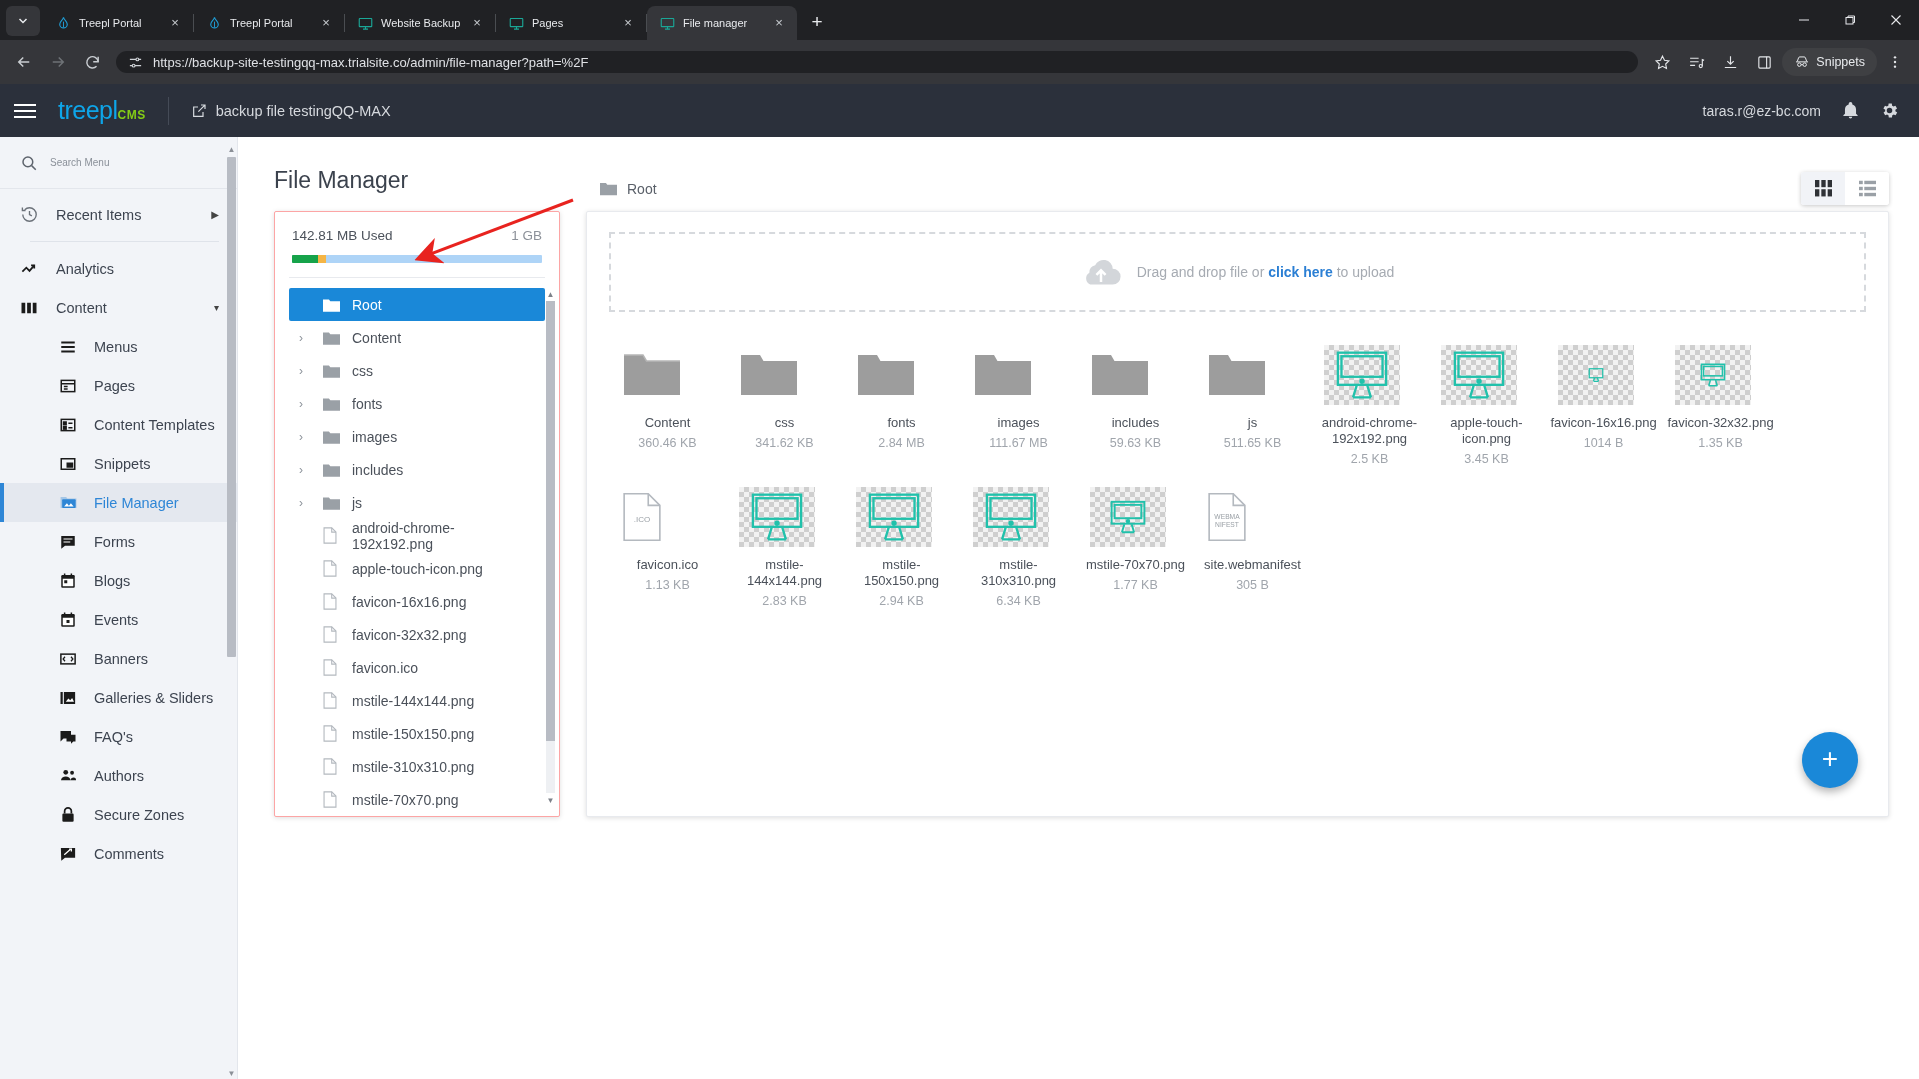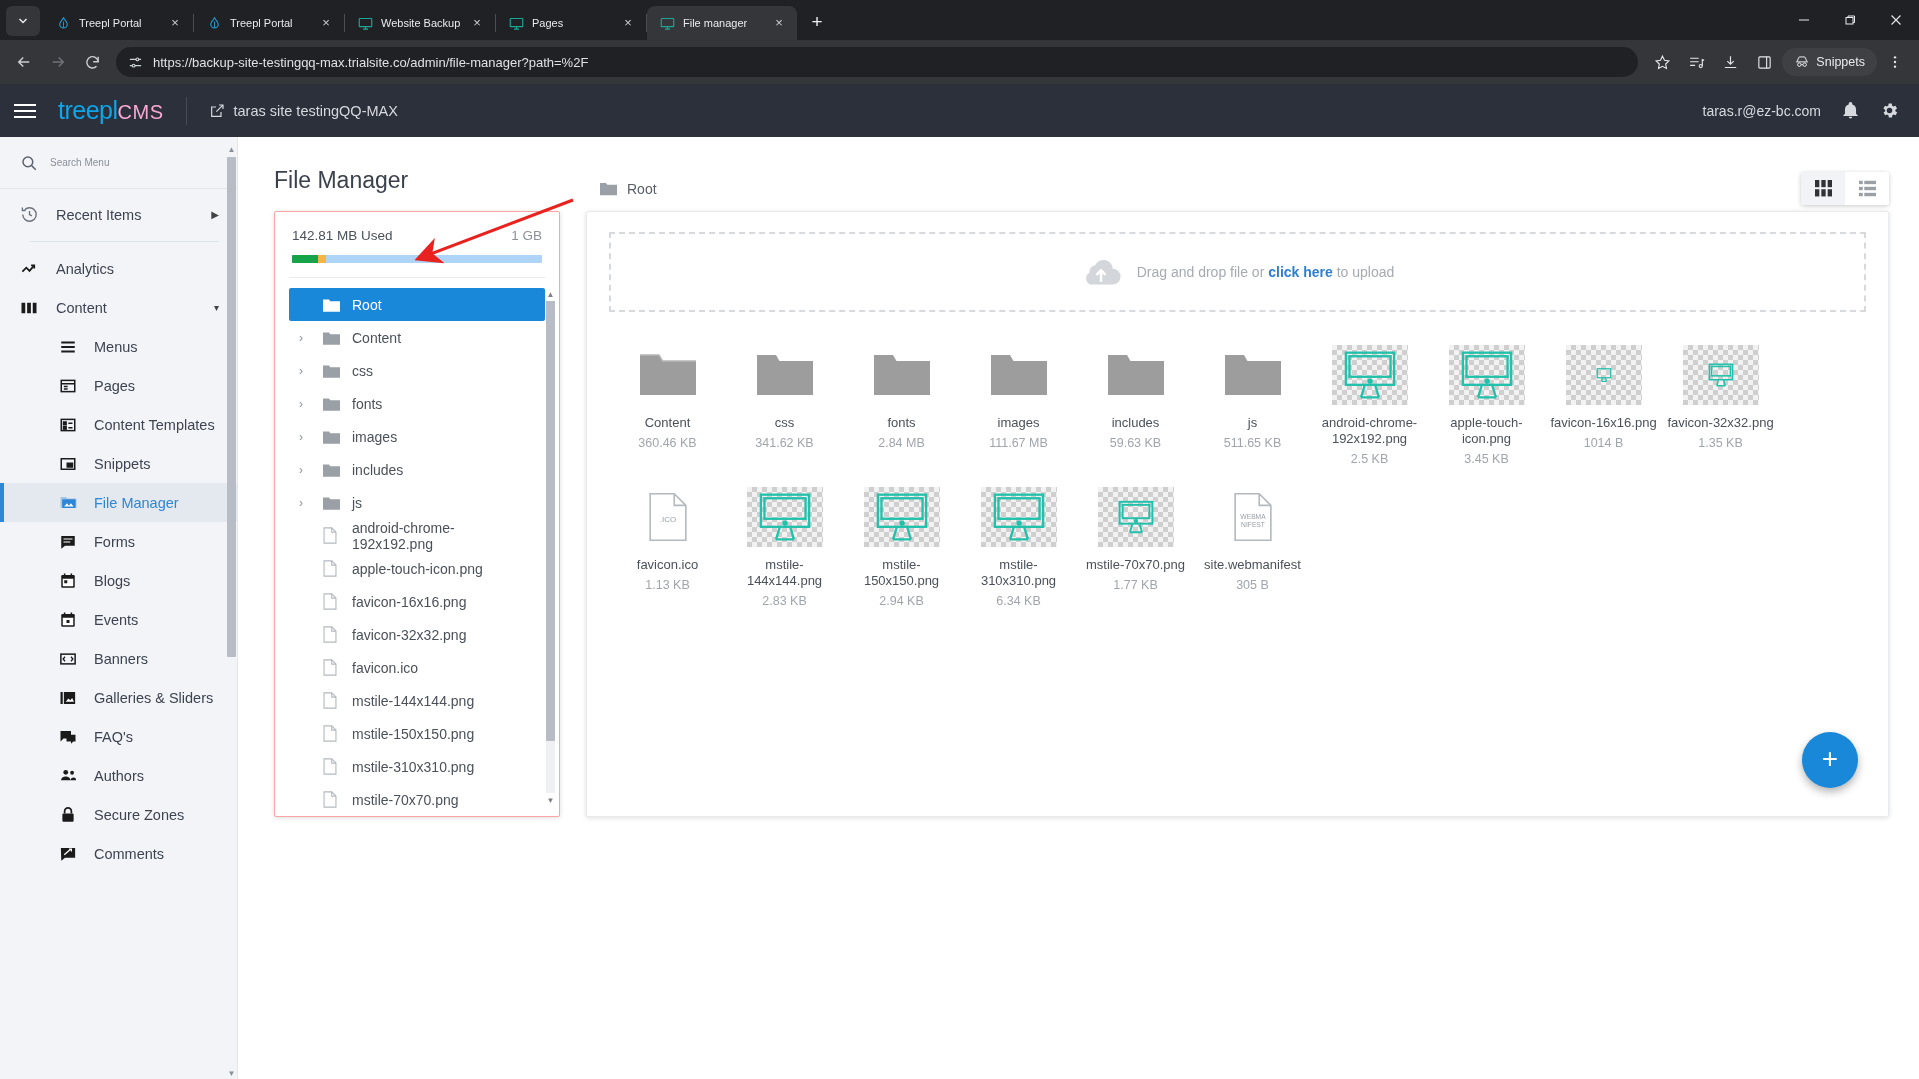--- a/index.html
+++ b/index.html
@@ -49,42 +49,42 @@
   .omnibar {
     height: 44px; background: #35363a; display: flex; align-items: center;
     padding: 0 8px; gap: 2px; flex: 0 0 44px;
   }
   .nav-ic {
     width: 32px; height: 32px; border-radius: 50%; display: flex;
     align-items: center; justify-content: center; color: #c9cdd1; cursor: pointer;
   }
   .nav-ic.disabled { color: #6e7276; }
   .urlbox {
-    flex: 1; height: 30px; background: #202124; border-radius: 16px;
+    flex: 1; height: 22px; background: #202124; border-radius: 16px;
     display: flex; align-items: center; padding: 0 12px; gap: 10px; margin: 8px 6px;
     cursor: text;
   }
   .urltext { color: #dfe1e5; font-size: 13px; white-space: nowrap; overflow: hidden; }
   .omni-right { display: flex; align-items: center; gap: 2px; }
   .incognito-pill {
     display: flex; align-items: center; gap: 6px; background: #3f4043;
     border-radius: 16px; height: 28px; padding: 0 12px; color: #e8eaed; font-size: 12.5px;
     cursor: pointer;
   }
 
   
   .app-header {
     height: 53px; background: #2b303b; display: flex; align-items: center;
     padding: 0 20px 0 14px; flex: 0 0 53px;
   }
   .hamburger { width: 30px; height: 30px; display:flex; flex-direction:column; justify-content:center; gap:4px; cursor:pointer; margin-right: 14px;}
   .hamburger i { display:block; height: 2px; background:#fff; width: 22px; }
   .logo { display: flex; align-items: baseline; }
   .logo-main { color:#0ea5e9; font-size: 25px; letter-spacing:-0.5px; font-weight: 400;}
-  .logo-cms { color:#f9a8d4; font-size: 20px; font-weight: 400; letter-spacing: 0.5px;}
+  .logo-cms { color:#84cc16; font-size: 12px; font-weight: 700; letter-spacing: 0.5px;}
   .hdr-div { width:1px; height: 28px; background:#454b57; margin: 0 22px; }
   .site-link { display:flex; align-items:center; gap:9px; color:#d6d9de; font-size: 14.5px; cursor:pointer;}
   .hdr-right { margin-left:auto; display:flex; align-items:center; gap: 20px; }
   .hdr-email { color:#d6d9de; font-size: 14px; }
   .hdr-ic { color:#d6d9de; cursor:pointer; display:flex; }
 
   
   .app-body { flex: 1; display: flex; min-height: 0; background:#fff; }
 
   
@@ -175,21 +175,21 @@
     border: 2px dashed #d6d9dd; height: 80px; display:flex; align-items:center;
     justify-content:center; gap: 16px; margin-bottom: 26px;
   }
   .dz-text { font-size: 14px; color:#a6abb2; }
   .dz-text a { color:#2b7fd4; text-decoration:none; font-weight:600; cursor:pointer;}
   .grid { display:flex; flex-wrap: wrap; }
   .gitem {
     width: 117px; display:flex; flex-direction:column; align-items:center;
     padding: 6px 4px 14px 4px; cursor:pointer;
   }
-  .gthumb { width: 92px; height: 62px; display:flex; align-items:center; justify-content:center; }
+  .gthumb { width: 92px; height: 62px; display:flex; align-items:center; justify-content:flex-start; }
   .gname { font-size: 13px; color:#4b515a; text-align:center; line-height: 16px; margin-top: 9px; word-break: break-word; max-width: 108px;}
   .gsize { font-size: 12.5px; color:#a0a5ac; margin-top: 5px; }
   .checker {
     width: 76px; height: 60px;
     background-image:
       linear-gradient(45deg, #cfcfcf 25%, transparent 25%, transparent 75%, #cfcfcf 75%),
       linear-gradient(45deg, #cfcfcf 25%, transparent 25%, transparent 75%, #cfcfcf 75%);
     background-size: 10px 10px;
     background-position: 0 0, 5px 5px;
     background-color:#f2f2f2;
@@ -379,21 +379,21 @@
       <span class="logo-main">treepl</span>
       <span class="logo-cms">CMS</span>
     </div>
     <div class="hdr-div"></div>
     <div class="site-link">
       <span style="display:flex">
         <svg width="16" height="16" viewBox="0 0 24 24" fill="none" stroke="#d6d9de" stroke-width="1.8">
             <path d="M15 3h6v6M20 4l-9 9M18 13.5V20H4V6h6.5"></path>
           </svg>
       </span>
-      <span>taras site testingQQ-MAX</span>
+      <span>backup file testingQQ-MAX</span>
     </div>
     <div class="hdr-right">
       <span class="hdr-email">taras.r@ez-bc.com</span>
       <span class="hdr-ic">
         <svg width="19" height="19" viewBox="0 0 24 24" fill="#d6d9de">
             <path d="M12 22a2.2 2.2 0 002.2-2.2H9.8A2.2 2.2 0 0012 22zm7-6v-5.2c0-3.2-1.7-5.8-4.7-6.5v-.7a2.3 2.3 0 10-4.6 0v.7C6.7 5 5 7.6 5 10.8V16l-2 2v1h18v-1l-2-2z"></path>
           </svg>
       </span>
       <span class="hdr-ic">
         <svg width="19" height="19" viewBox="0 0 24 24" fill="#d6d9de">

